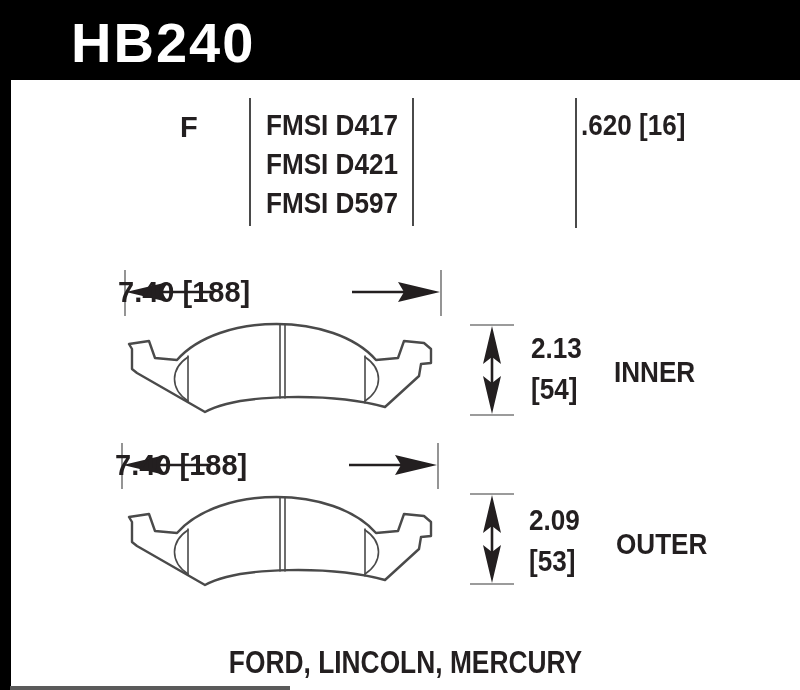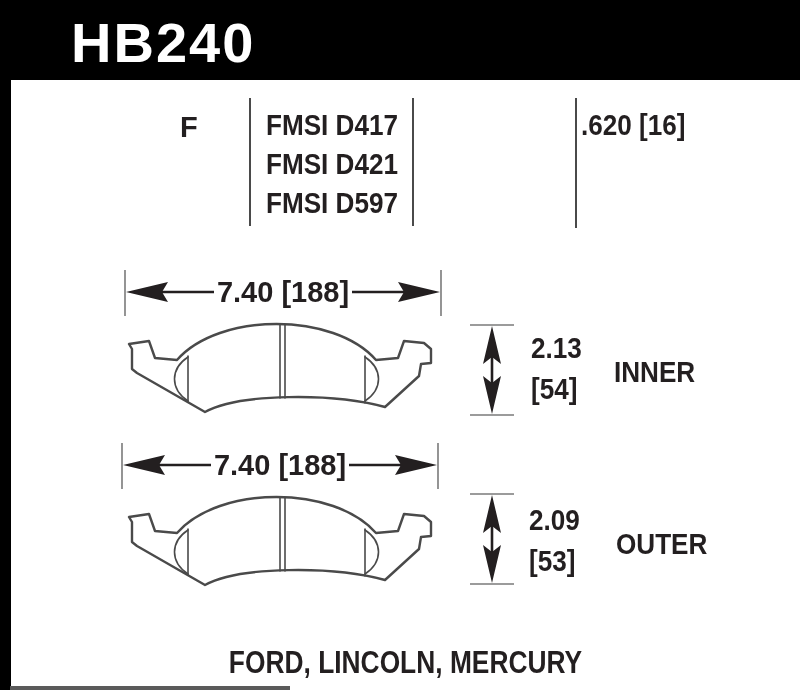--- a/index.html
+++ b/index.html
@@ -20,21 +20,21 @@
   }
   .cond{transform:scaleX(0.9);transform-origin:0 50%;}
   .condc{transform:scaleX(0.85);transform-origin:50% 50%;}
   .spec{font-size:29px;line-height:39px;}
   .vline{position:absolute;width:2px;background:#4a4a4a;}
   .title{
     font-size:56px;
     color:#ffffff;
     letter-spacing:2px;
   }
-  .dimlabel{font-size:29px;text-align:center;}
+  .dimlabel{font-size:29px;}
   svg{position:absolute;overflow:visible;}
   .outline{fill:none;stroke:#4a4a4a;stroke-width:2.4;stroke-linejoin:round;stroke-linecap:round;}
   .innerline{fill:none;stroke:#4a4a4a;stroke-width:1.6;stroke-linecap:round;}
   .tick{stroke:#7a7a7a;stroke-width:1.6;}
   .shaft{stroke:#231f20;stroke-width:2.6;}
   .head{fill:#231f20;stroke:none;}
   .crop-sliver{position:absolute;background:#5a5a5a;}
 </style>
 </head>
 <body>

